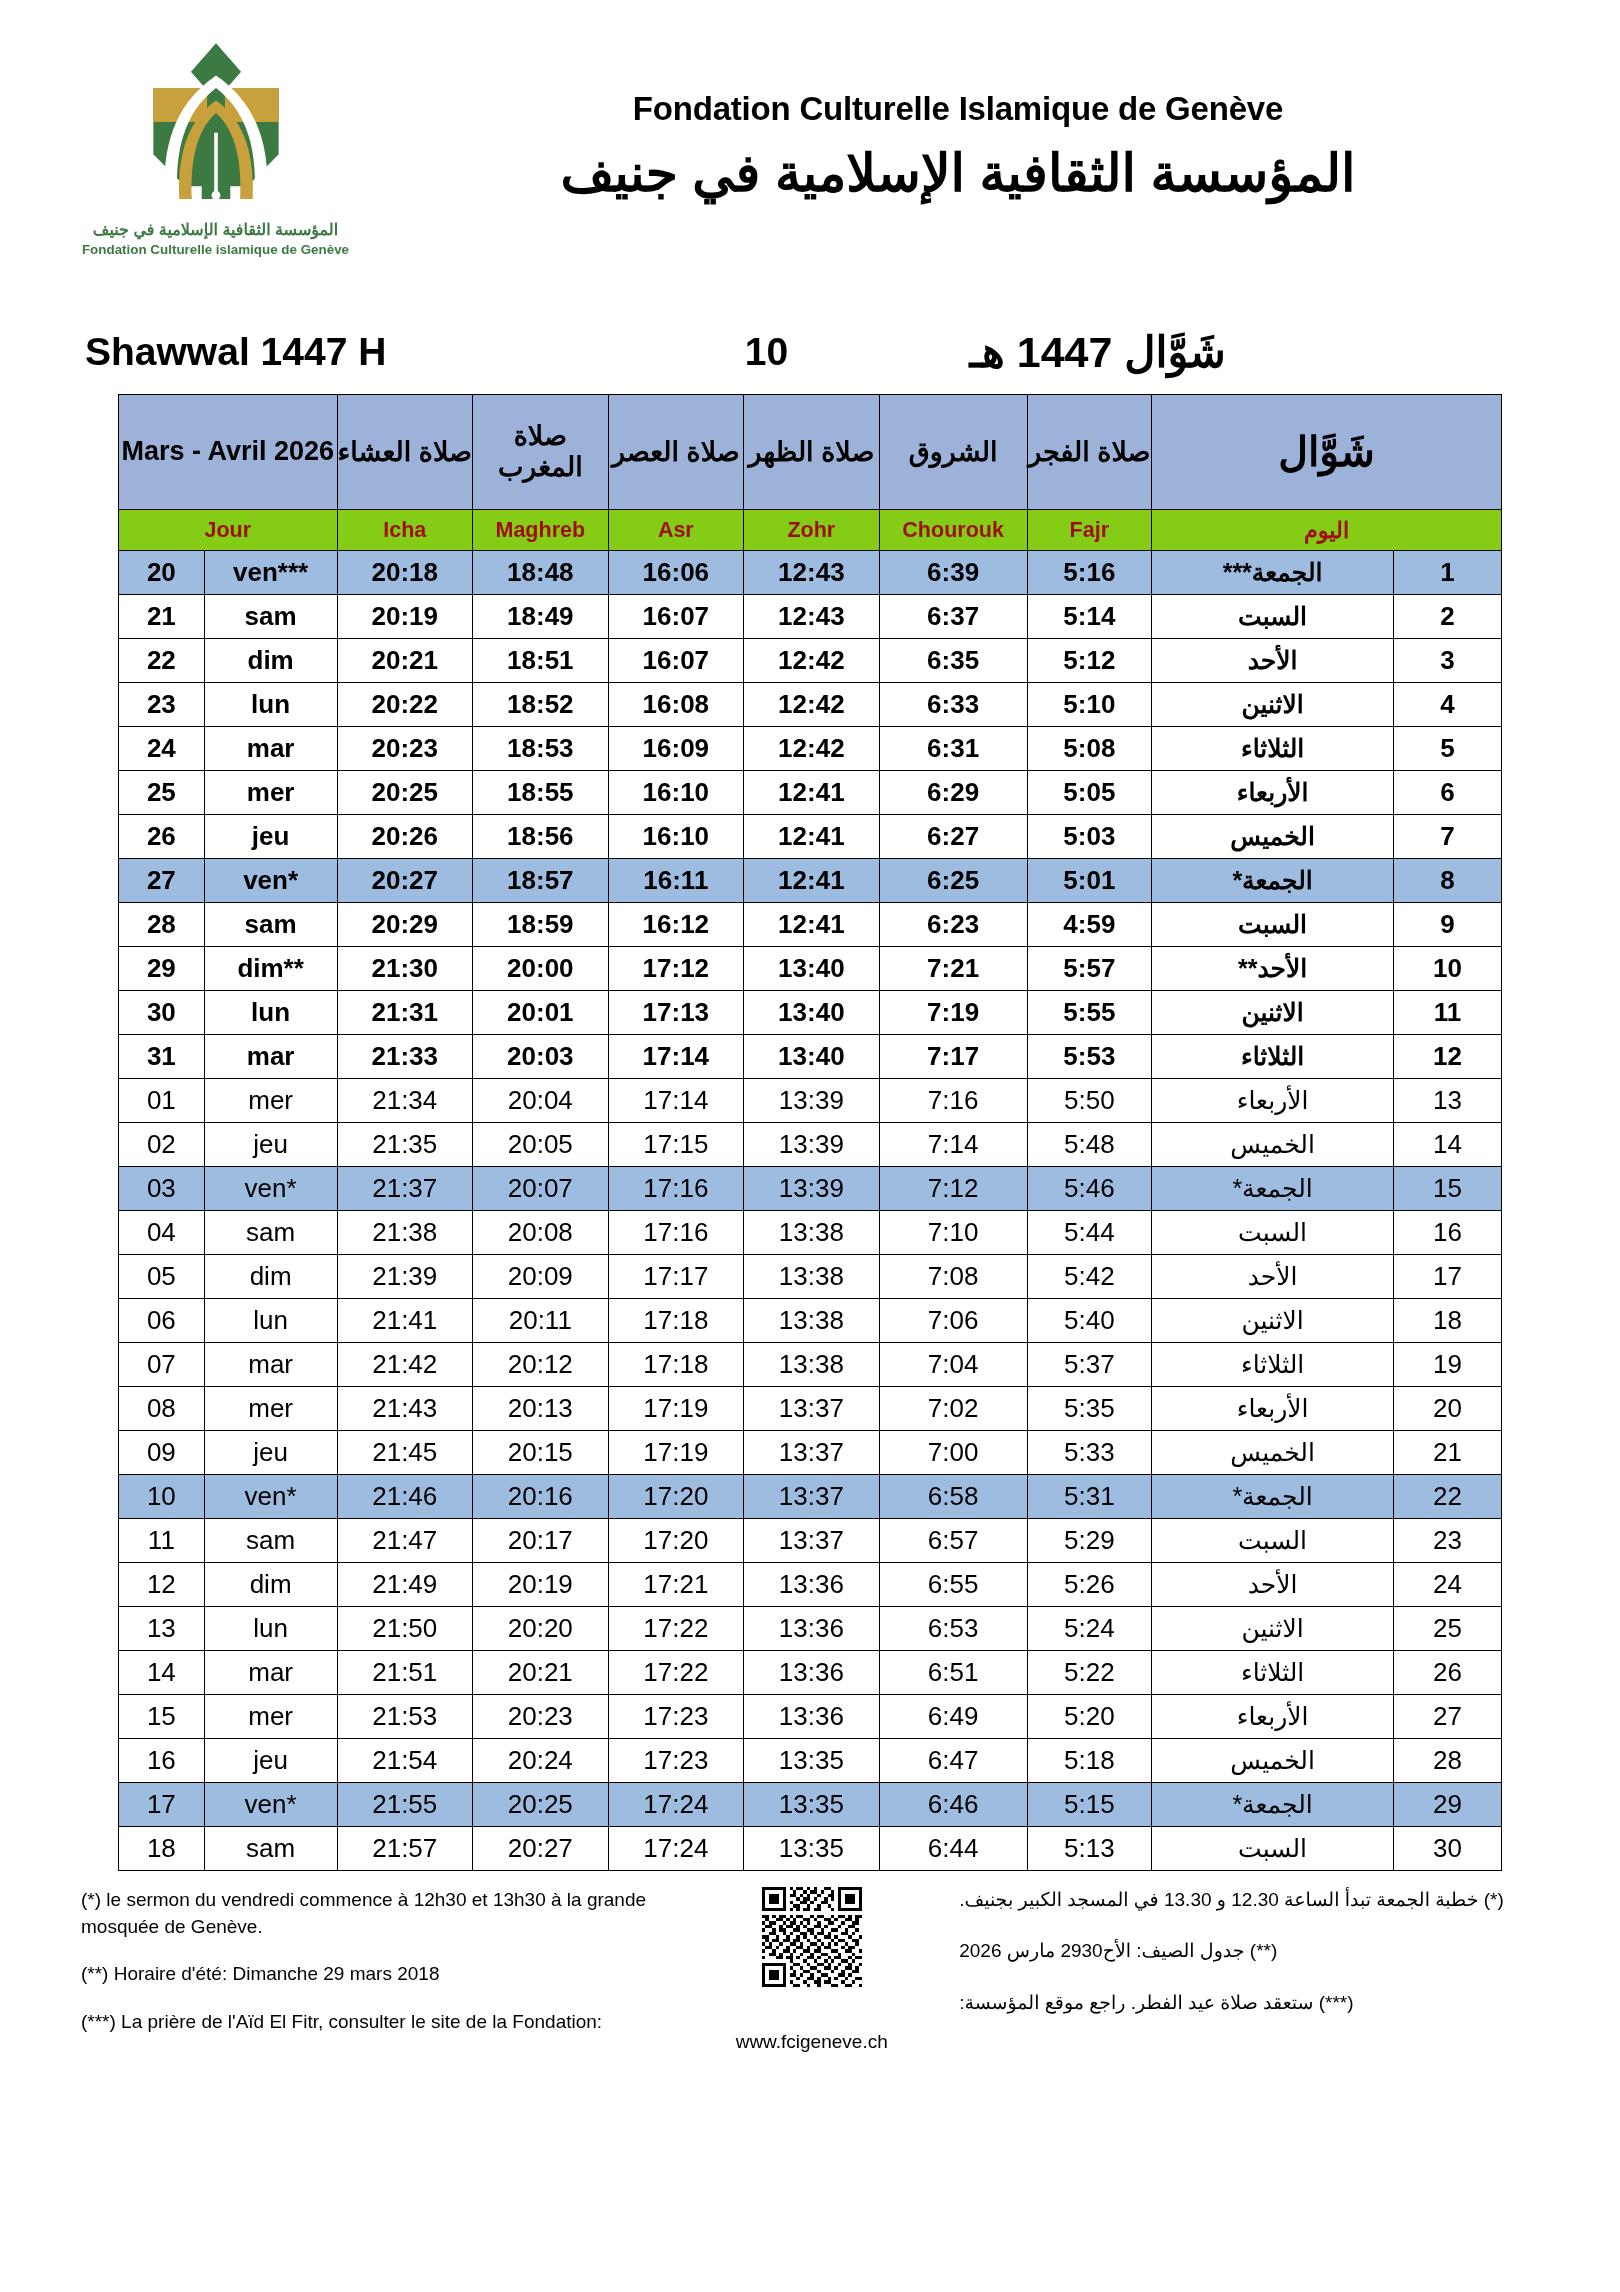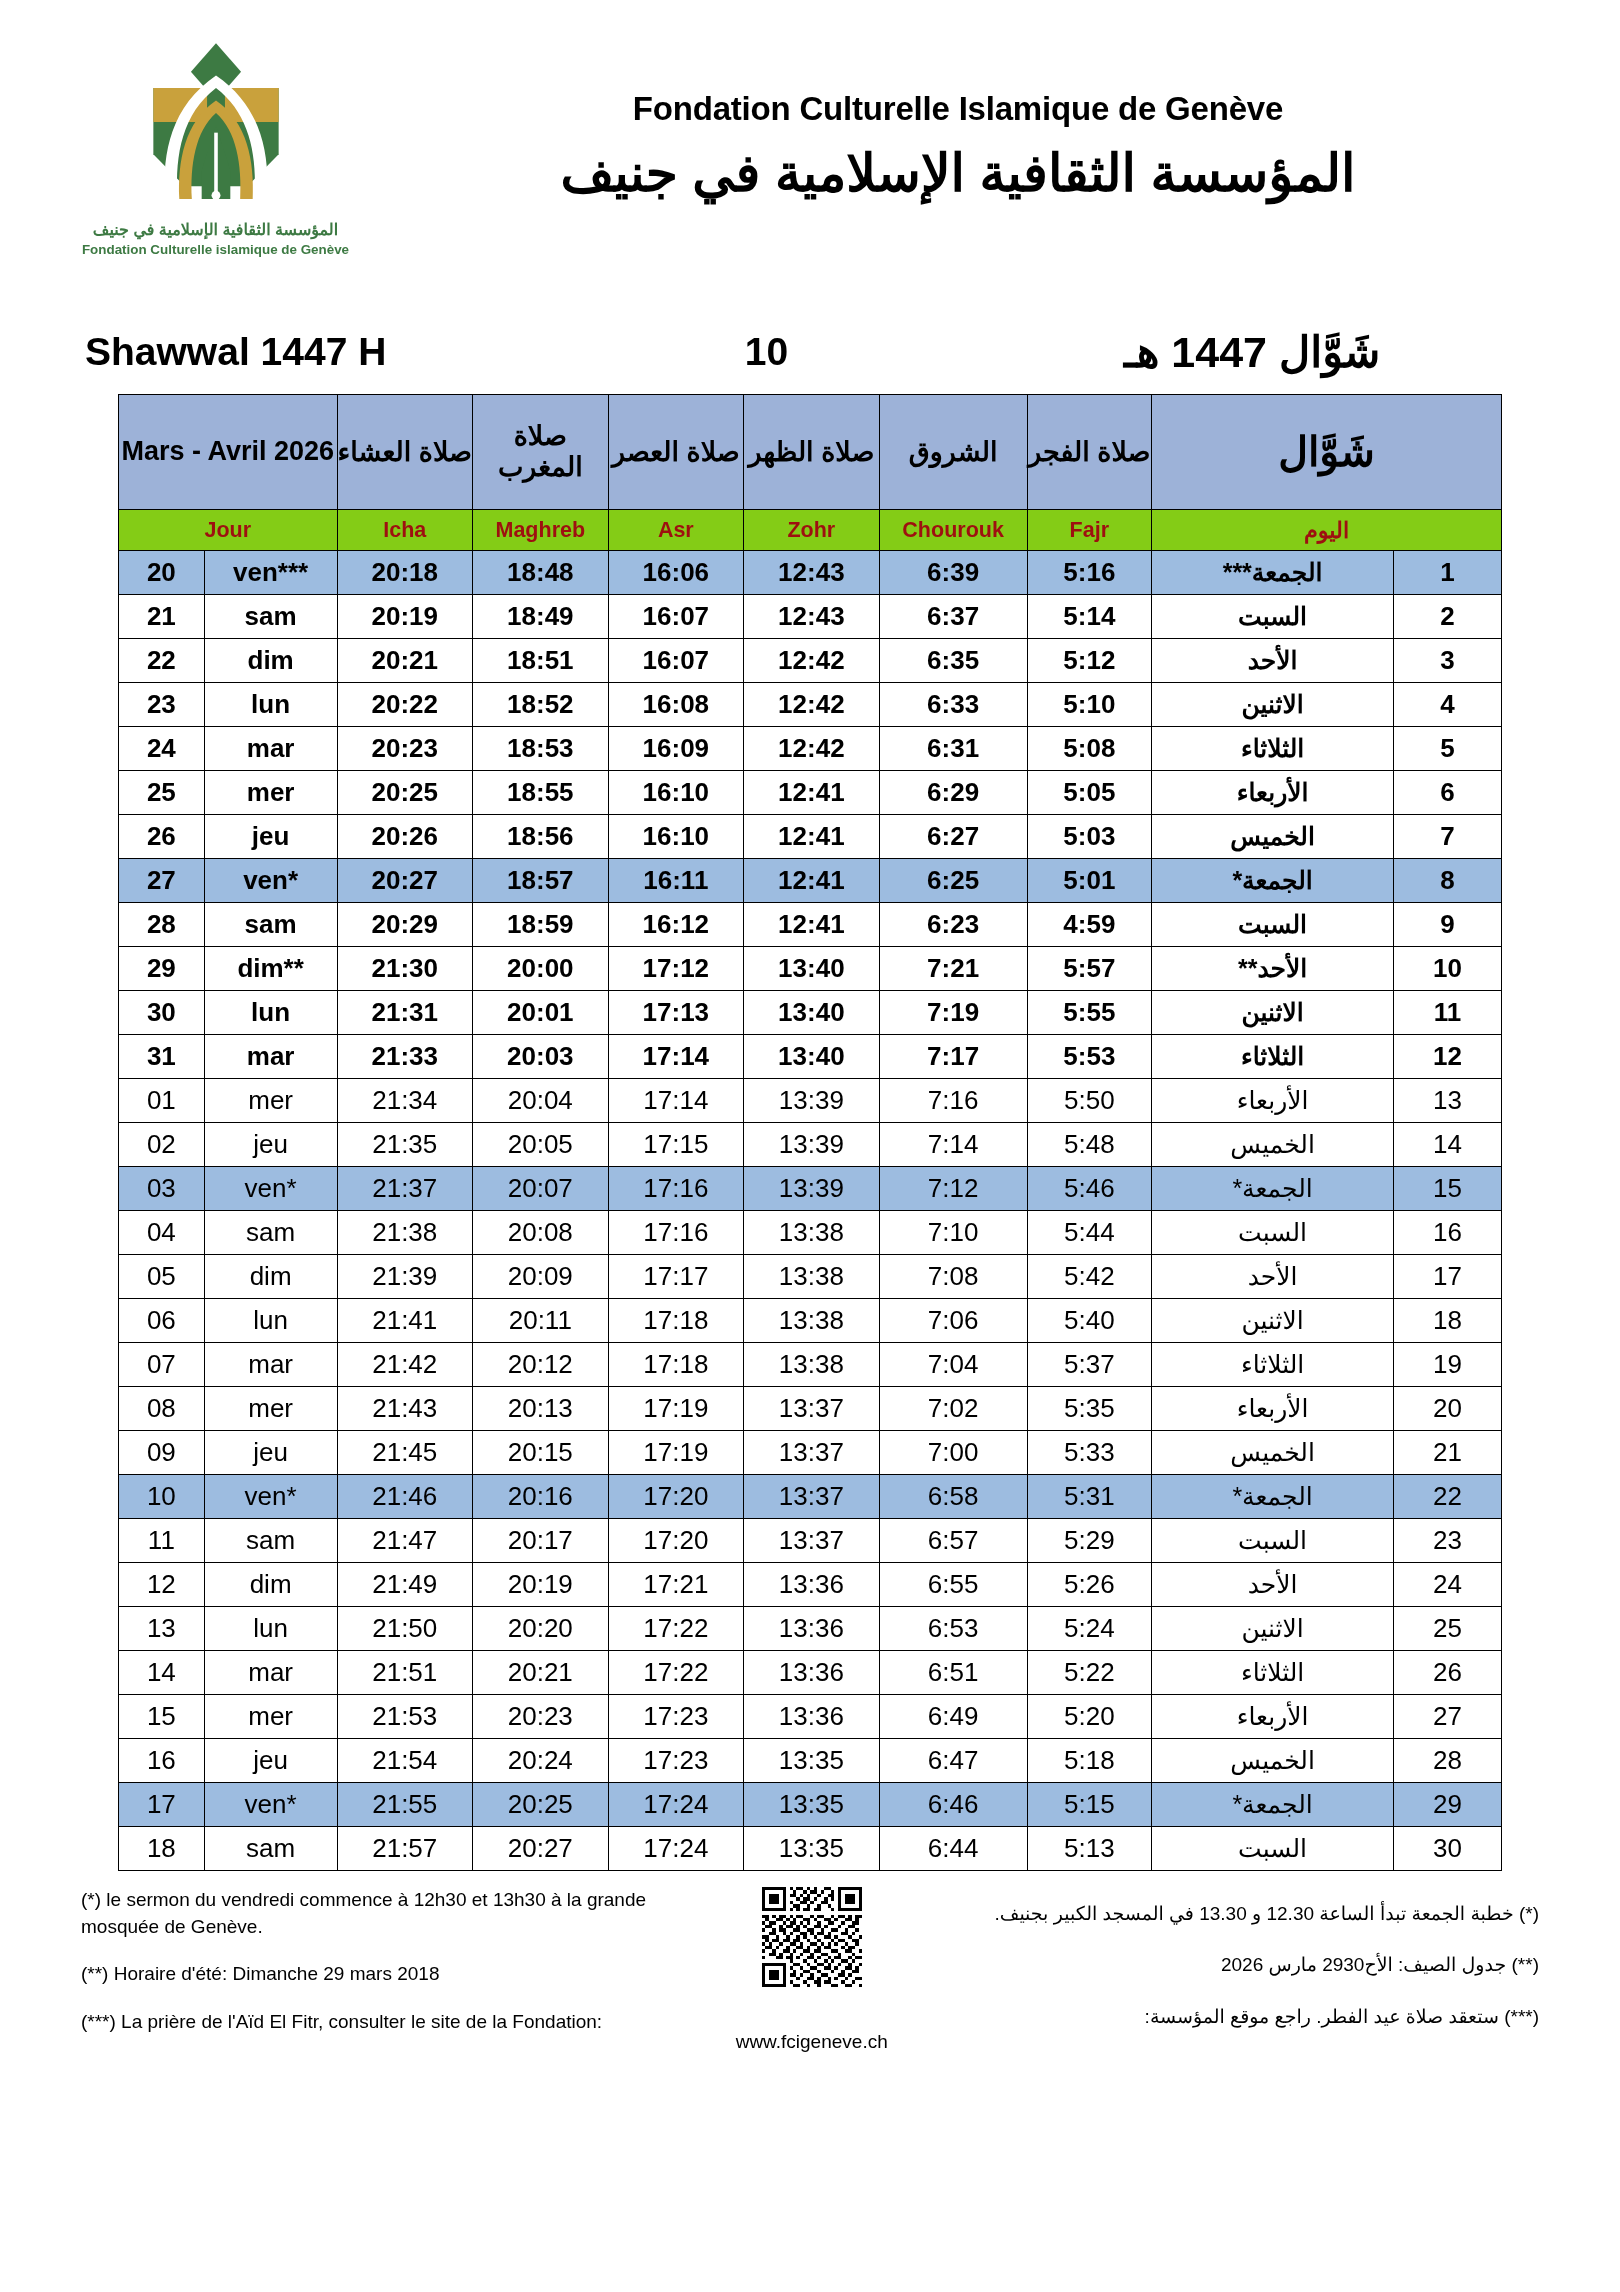--- a/index.html
+++ b/index.html
@@ -18,21 +18,21 @@
   .logo-fr { font-size: 13.4px; color: #3d7a43; font-weight: 600; margin-top: 2.7px; white-space: nowrap; }
 
   .title-block { flex: 1; display: flex; flex-direction: column; align-items: center; justify-content: flex-start; padding-top: 54px; }
   .org-fr { font-size: 33px; font-weight: 700; color: #000; letter-spacing: -0.2px; }
   .org-ar { font-size: 52px; font-weight: 700; color: #000; direction: rtl; margin-top: 12.5px; line-height: 1.25; }
 
   
   .month-row { display: flex; align-items: center; padding: 0 85px; height: 85px; margin-top: 5.4px; }
   .month-left  { flex: 0 0 33%; font-size: 39px; font-weight: 700; text-align: left; }
   .month-mid   { flex: 0 0 28%; font-size: 39px; font-weight: 700; text-align: center; }
-  .month-right { flex: 1;       font-size: 43px; font-weight: 700; text-align: center; direction: rtl; }
+  .month-right { flex: 1;       font-size: 43px; font-weight: 700; text-align: left; direction: rtl; }
 
   
   .tbl-wrap { padding: 0 118px; }
   table.cal { width: 100%; border-collapse: collapse; table-layout: fixed; }
   table.cal td, table.cal th { border: 1.8px solid #000; text-align: center; vertical-align: middle; padding: 0; }
 
   
   col.c-jnum  { width: 6.2%;  }
   col.c-jour  { width: 9.6%;  }
   col.c-icha  { width: 9.8%;  }
@@ -58,21 +58,21 @@
   tr.r:not(.alt) td { background: #ffffff; }
   tr.r.plain td { font-weight: 400; }
 
   
   .footer { display: flex; padding: 14.3px 81px 0 81px; gap: 9px; }
   .foot-fr { flex: 0 0 40%; font-size: 19px; line-height: 1.45; }
   .foot-fr p { margin-bottom: 19.7px; }
   .foot-mid { flex: 0 0 19%; display: flex; flex-direction: column; align-items: center; padding-top: 1.8px; }
   .qr { width: 100px; height: 100px; }
   .qr-url { font-size: 19px; margin-top: 44px; }
-  .foot-ar { flex: 1; font-size: 19px; line-height: 1.5; direction: rtl; text-align: right; margin-top: 14px; }
+  .foot-ar { flex: 1; font-size: 19px; line-height: 1.5; direction: rtl; text-align: left; }
   .foot-ar p { margin-bottom: 23px; }
 </style>
 </head>
 <body>
 
 <div class="page">
 
   <div class="header">
 
     <div class="logo-block">

